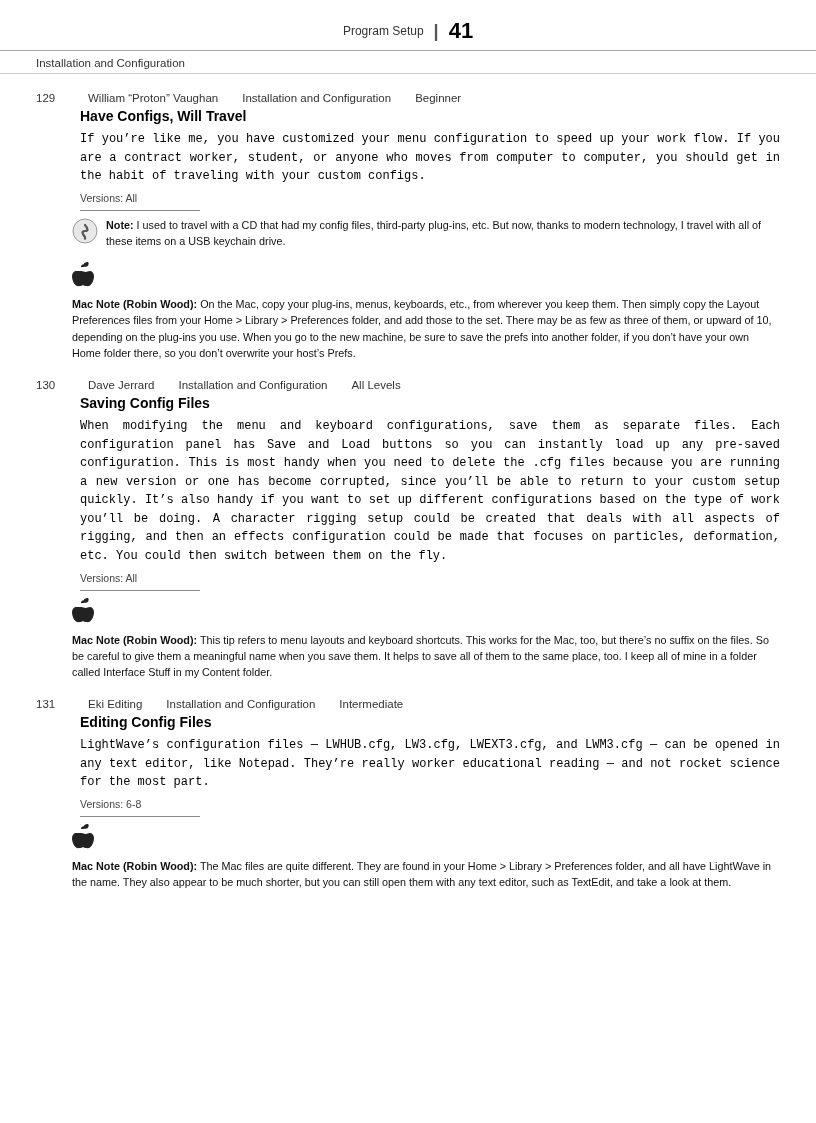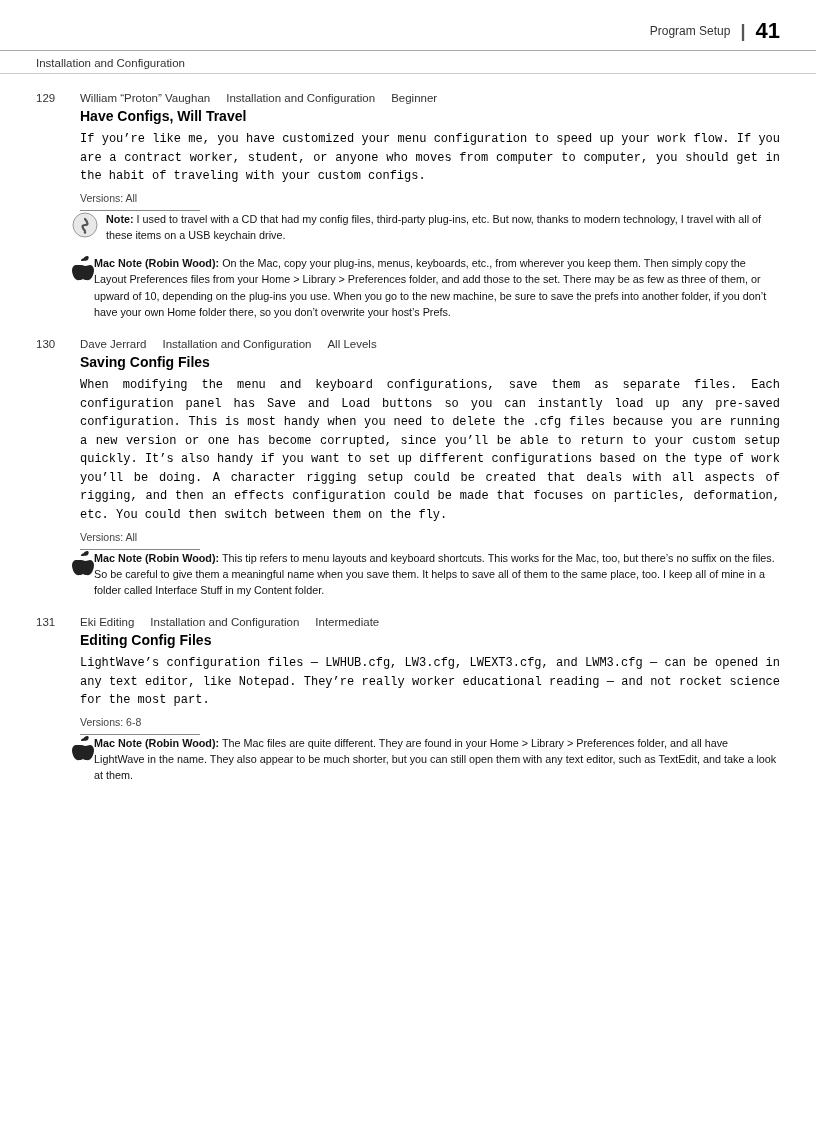--- a/index.html
+++ b/index.html
@@ -14,21 +14,21 @@
     }
     .page {
       width: 816px;
       min-height: 1123px;
       padding: 0;
       position: relative;
     }
     
     .page-header {
       display: flex;
-      justify-content: flex-end;
+      justify-content: center;
       align-items: center;
       padding: 18px 36px 6px 36px;
       border-bottom: 1.5px solid #aaa;
     }
     .header-right {
       font-family: Arial, sans-serif;
       font-size: 12px;
       color: #333;
       display: flex;
       align-items: center;
@@ -59,21 +59,21 @@
     
     .tip-entry {
       margin-bottom: 18px;
     }
     .tip-meta {
       font-family: Arial, sans-serif;
       font-size: 11.5px;
       color: #333;
       margin-bottom: 4px;
       display: flex;
-      gap: 16px;
+      gap: 24px;
       align-items: baseline;
     }
     .tip-num {
       font-weight: normal;
       min-width: 28px;
     }
     .tip-author { }
     .tip-category { font-style: normal; }
     .tip-level { font-style: normal; }
     .tip-title {
@@ -91,20 +91,21 @@
       margin-left: 44px;
       margin-bottom: 6px;
       text-align: justify;
     }
     .versions {
       font-family: Arial, sans-serif;
       font-size: 10.5px;
       color: #444;
       margin-left: 44px;
       margin-top: 4px;
+      margin-bottom: 6px;
       border-bottom: 1.5px solid #888;
       padding-bottom: 6px;
       width: 120px;
     }
     
     .note-box {
       display: flex;
       align-items: flex-start;
       margin-left: 36px;
       margin-right: 0;
@@ -126,21 +127,22 @@
     .note-label {
       font-weight: bold;
     }
     
     .mac-note-box {
       display: flex;
       align-items: flex-start;
       margin-left: 36px;
       margin-right: 0;
       margin-bottom: 14px;
-      gap: 0;
+      gap: 8px;
+      flex-direction: column;
     }
     .mac-icon {
       width: 22px;
       height: 26px;
       flex-shrink: 0;
       margin-top: 1px;
     }
     .mac-content {
       font-family: Arial, sans-serif;
       font-size: 10.8px;

